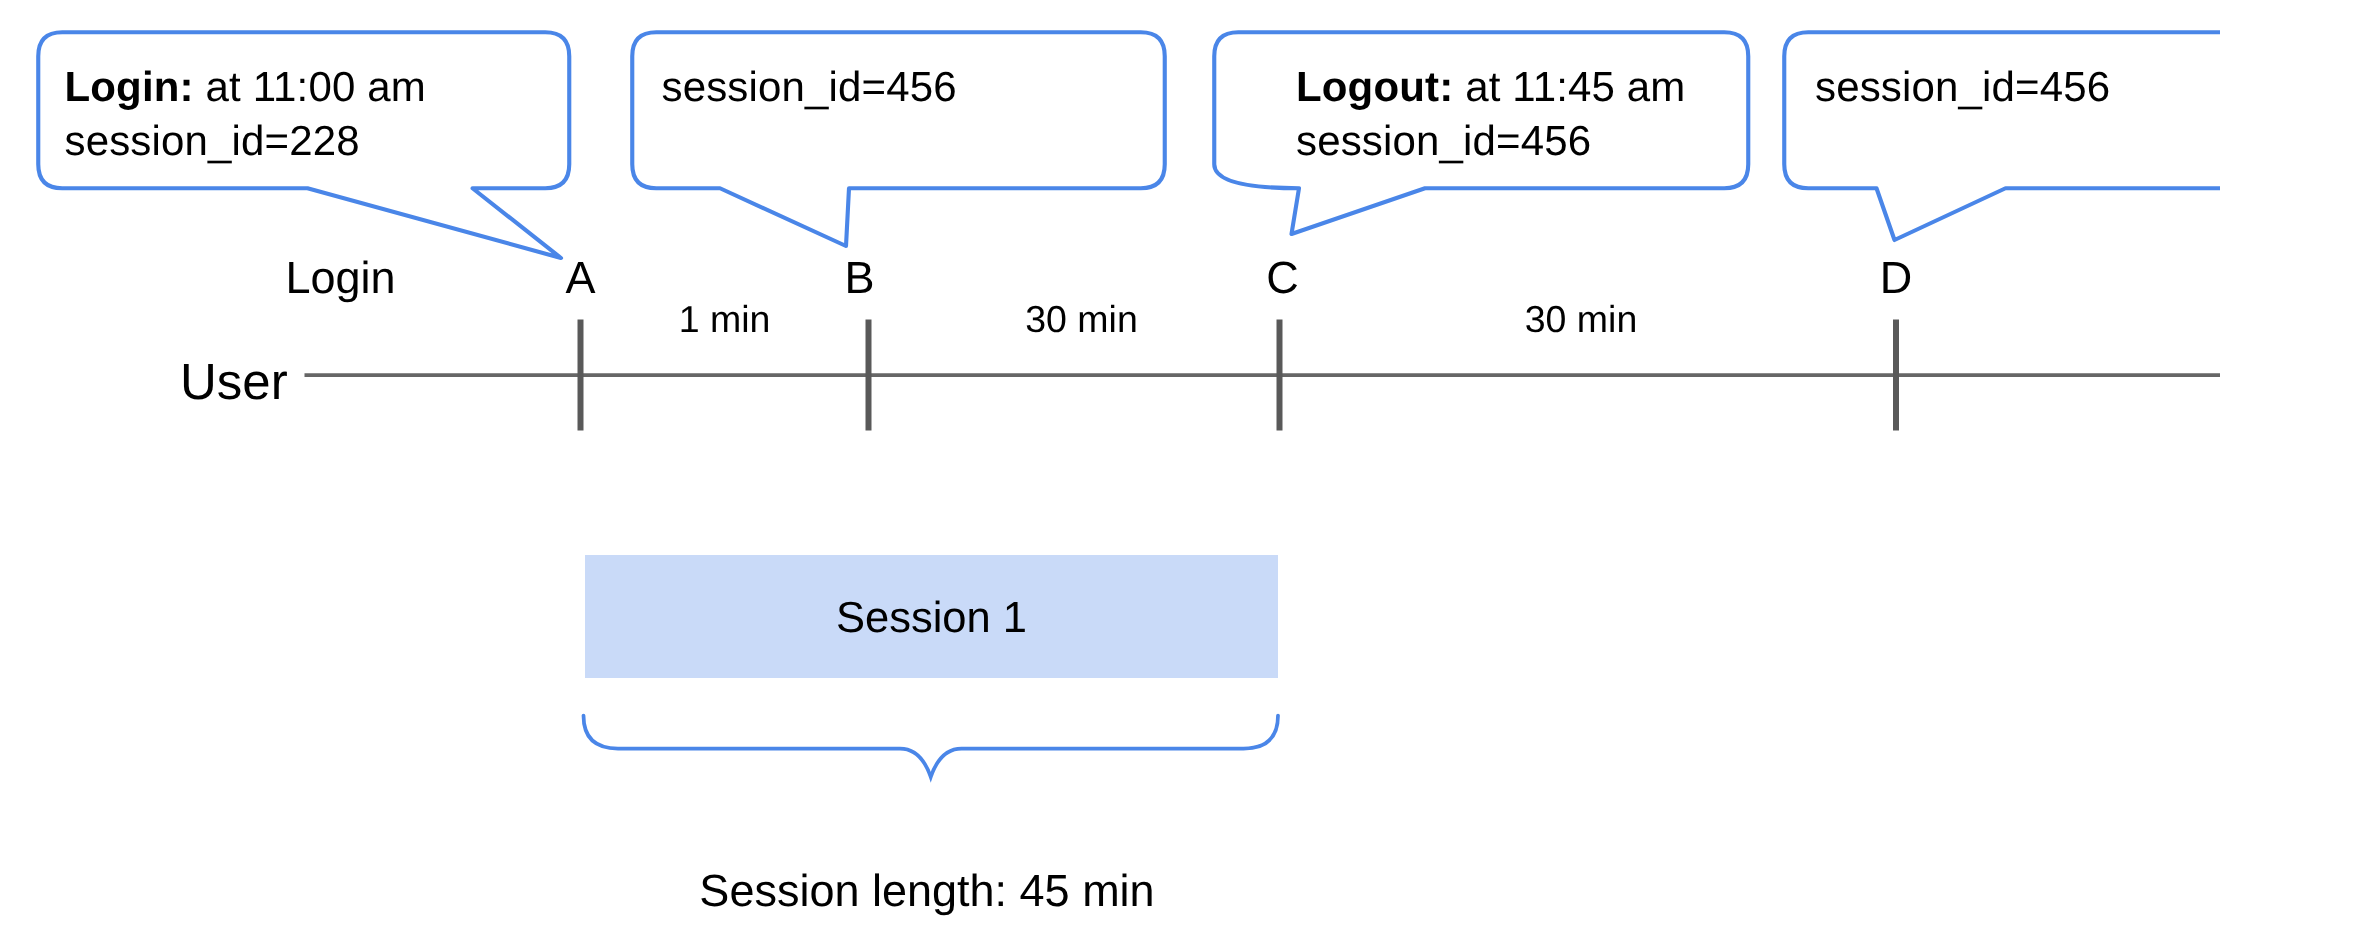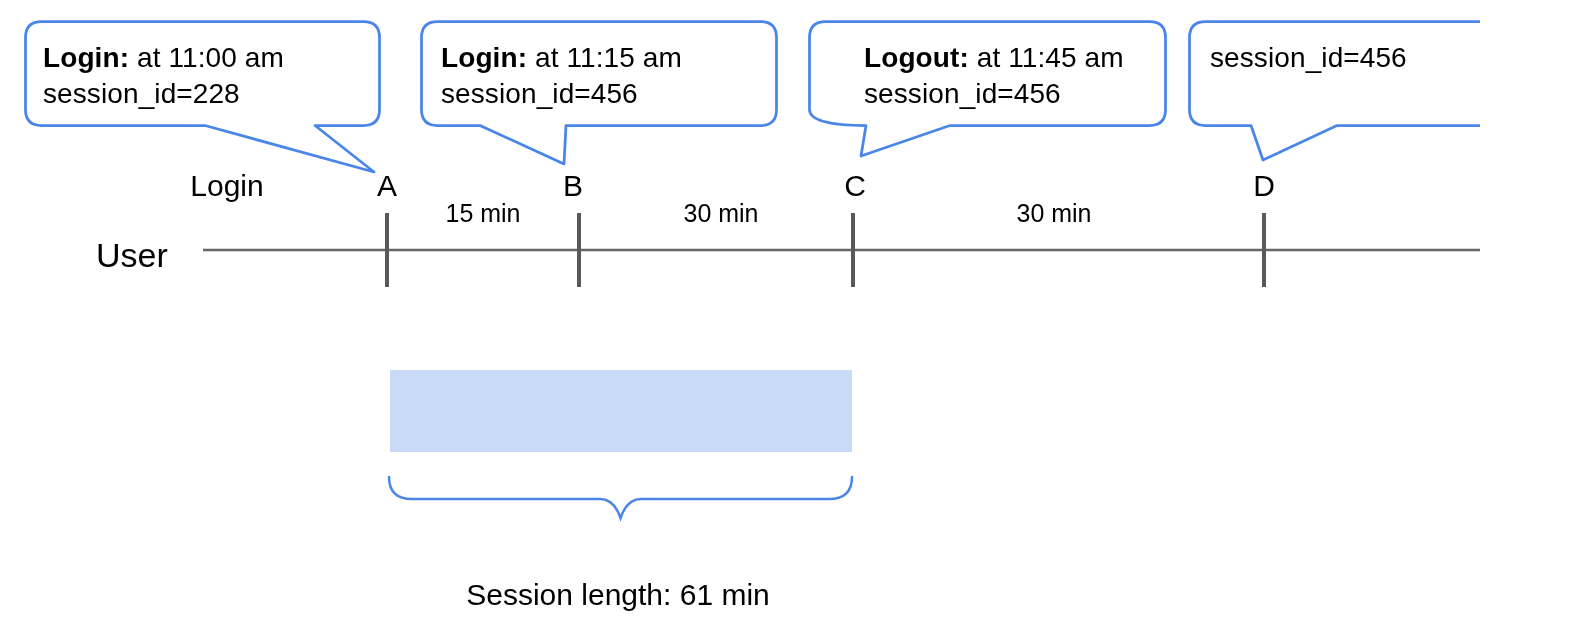--- a/index.html
+++ b/index.html
@@ -20,21 +20,21 @@
   .tick-line { stroke: var(--tick-gray, #595959); stroke-width: 4; }
   .session-rect { fill: var(--session-fill, #c9daf8); stroke: none; }
   .brace-path { fill: none; stroke: var(--accent-blue, #4a86e8); stroke-width: 2.5; stroke-linecap: round; }
 
   .txt { position: absolute; white-space: nowrap; }
   .centered { transform: translateX(-50%); }
 
   .bubble-text { font-size: 28px; line-height: 36px; letter-spacing: 0.1px; }
   .bubble-text b { font-weight: bold; }
 
-  .actor-label   { font-size: 34px; }
+  .actor-label   { font-size: 34px; margin-left: 24px; }
   .events-label  { font-size: 30px; }
   .tick-label    { font-size: 30px; }
   .interval-label{ font-size: 25px; }
   .session-label { font-size: 29px; }
   .length-label  { font-size: 30px; }
 </style>
 </head>
 <body>
 
 <div id="canvas">
@@ -57,38 +57,38 @@
     <rect class="session-rect" x="390" y="370" width="462" height="82"></rect>
 
     <path class="brace-path" d="M 389 477 Q 389 499 412 499 L 600 499 Q 614 499 620.5 518 Q 627 499 641 499 L 829 499 Q 852 499 852 477"></path>
   </svg>
 
   <div class="txt bubble-text" style="left:43px; top:40px;">
     <div><b>Login:</b> <span>at 11:00 am</span></div>
     <div>session_id=228</div>
   </div>
   <div class="txt bubble-text" style="left:441px; top:40px;">
-    <div><b>Login:</b> <span>at 11:15 am</span></div>
     <div>session_id=456</div>
   </div>
   <div class="txt bubble-text" style="left:828px; top:40px;margin-left:36px;">
     <div><b>Logout:</b> <span>at 11:45 am</span></div>
     <div>session_id=456</div>
   </div>
   <div class="txt bubble-text" style="left:1210px; top:40px;">
     <div>session_id=456</div>
   </div>
 
   <div class="txt events-label centered" style="left:227px; top:169px;">Login</div>
   <div class="txt actor-label" style="left:96px; top:236px;">User</div>
 
   <div class="txt tick-label centered" style="left:387px;  top:169px;">A</div>
   <div class="txt tick-label centered" style="left:573px;  top:169px;">B</div>
   <div class="txt tick-label centered" style="left:855px;  top:169px;">C</div>
   <div class="txt tick-label centered" style="left:1264px; top:169px;">D</div>
 
-  <div class="txt interval-label centered" style="left:483px;  top:199px;">15 min</div>
+  <div class="txt interval-label centered" style="left:483px;  top:199px;">1 min</div>
   <div class="txt interval-label centered" style="left:721px;  top:199px;">30 min</div>
   <div class="txt interval-label centered" style="left:1054px; top:199px;">30 min</div>
 
-  <div class="txt length-label centered" style="left:618px; top:578px;">Session length: 61 min</div>
+  <div class="txt session-label centered" style="left:621px; top:396px;">Session 1</div>
+  <div class="txt length-label centered" style="left:618px; top:578px;">Session length: 45 min</div>
 
 </div>
 
 </body></html>

